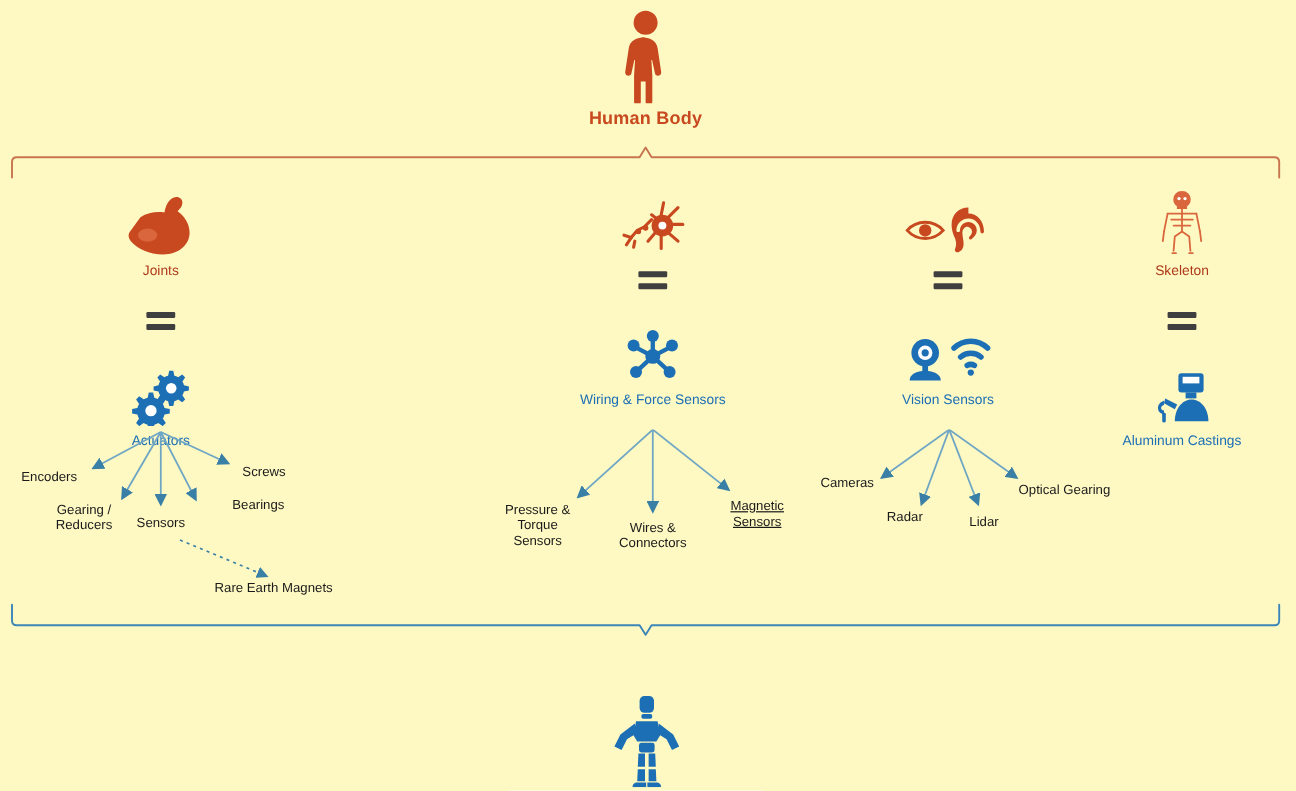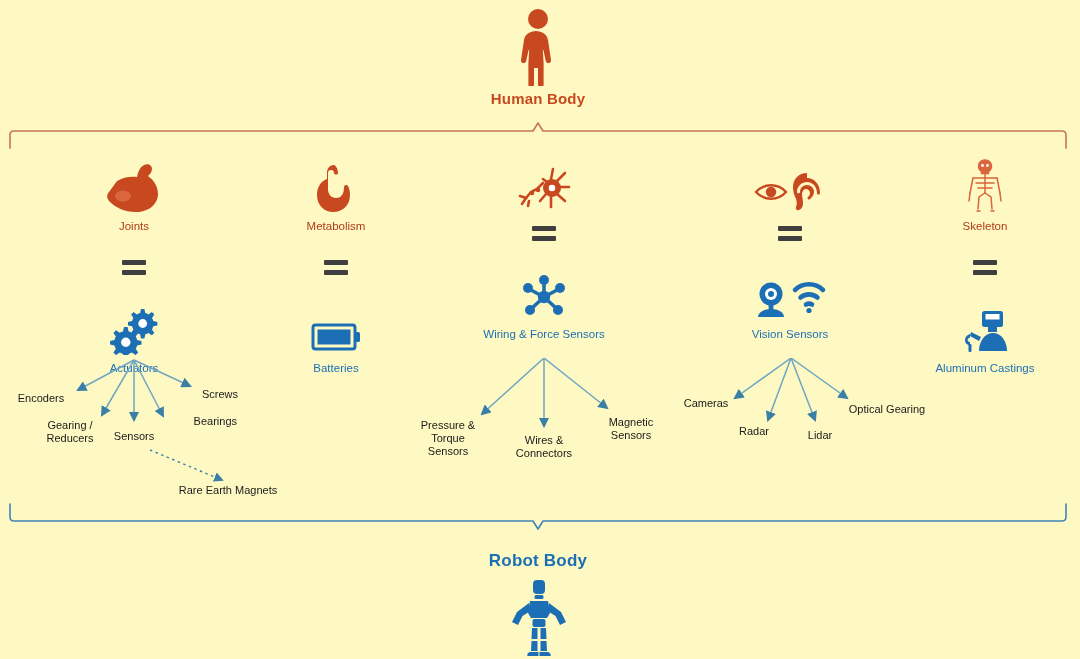--- a/index.html
+++ b/index.html
@@ -144,40 +144,20 @@
   <div class="leaf" style="left:-4px; top:392px; width:90px;">Encoders</div>
   <div class="leaf wrap" style="left:27px; top:419px; width:86px;">
     <span>Gearing /</span><br>
     <span>Reducers</span>
   </div>
   <div class="leaf" style="left:94px; top:430px; width:80px;">Sensors</div>
   <div class="leaf" style="left:157px; top:415px; width:80px;text-align:right;">Bearings</div>
   <div class="leaf" style="left:182px; top:388px; width:76px;">Screws</div>
   <div class="leaf" style="left:155px; top:484px; width:146px;">Rare Earth Magnets</div>
 
-  <div class="col" style="left:261px; top:155px; width:150px;">
-    <div class="col-icon">
-      <svg width="48" height="50" viewBox="0 0 48 50" class="nohit">
-        <path d="M22 2 c-4 0 -7 3 -7 8 l0 6 c-6 2 -10 8 -10 16 0 10 7 17 16 17 10 0 17 -7 17 -17 0 -4 -1 -7 -2 -9 -1 -2 -4 -1 -4 1 0 6 -2 11 -8 11 -5 0 -8 -4 -8 -9 l0 -16 c0 -2 1 -3 3 -3 2 0 3 1 3 3 0 2 4 2 4 0 0 -5 -3 -8 -4 -8 z" fill="#C8491F"></path>
-      </svg>
-    </div>
-    <div class="col-label">Metabolism</div>
-    <div class="equals" style="margin-top:27px;">
-      <span></span>
-        <span></span>
-    </div>
-    <div class="col-icon" style="margin-top:22px;">
-      <svg width="54" height="48" viewBox="0 0 54 48" class="nohit">
-        <rect x="4" y="18" width="42" height="24" rx="2.5" fill="none" stroke="#1C6FB5" stroke-width="3"></rect>
-        <rect x="8.5" y="22.5" width="33" height="15" fill="#1C6FB5"></rect>
-        <rect x="46" y="25" width="5" height="10" rx="1.6" fill="#1C6FB5"></rect>
-      </svg>
-    </div>
-    <div class="col-label blue">Batteries</div>
-  </div>
 
   <div class="col" style="left:469px; top:155px; width:150px;">
     <div class="col-icon">
       <svg width="62" height="52" viewBox="0 0 62 52" class="nohit">
         <g stroke="#C8491F" stroke-width="2.6" fill="none" stroke-linecap="round">
           <path d="M40 8 L38 18"></path>
             <path d="M52 12 L44 20"></path>
             <path d="M56 26 L46 26"></path>
           <path d="M52 40 L44 33"></path>
             <path d="M38 46 L38 36"></path>
@@ -237,21 +217,21 @@
 
   <div class="leaf wrap" style="left:406px; top:419px; width:84px;">
     <span>Pressure &amp;</span><br>
     <span>Torque</span><br>
     <span>Sensors</span>
   </div>
   <div class="leaf wrap" style="left:500px; top:434px; width:88px;">
     <span>Wires &amp;</span><br>
     <span>Connectors</span>
   </div>
-  <div class="leaf wrap" style="left:592px; top:416px; width:78px;">
+  <div class="leaf wrap" style="left:592px; top:416px; width:78px;text-decoration:underline;">
     <span>Magnetic</span><br>
     <span>Sensors</span>
   </div>
 
   <div class="col" style="left:715px; top:155px; width:150px;">
     <div class="col-icon">
       <svg width="76" height="44" viewBox="0 0 76 44" class="nohit">
         <g fill="none" stroke="#C8491F" stroke-width="2.4">
           <path d="M4 23 c8 -9 22 -9 30 0 -8 9 -22 9 -30 0 z"></path>
         </g>
@@ -346,21 +326,20 @@
     </div>
     <div class="col-label blue">Aluminum Castings</div>
   </div>
 
   <div class="abs" style="left:0px; top:500px; width:1080px; height:32px;">
     <svg width="1080" height="32" viewBox="0 0 1080 32" class="nohit">
       <path d="M10 4 L10 17 Q10 21 14 21 L533 21 L538 29 L543 21 L1062 21 Q1066 21 1066 17 L1066 4" fill="none" stroke="#3C86B8" stroke-width="1.6" stroke-linecap="round" stroke-linejoin="round"></path>
     </svg>
   </div>
 
-  <div class="root-label robot" style="left:438px; top:551px; width:200px;">Robot Body</div>
 
   <div class="abs" style="left:508px; top:578px; width:62px; height:78px;">
     <svg width="62" height="78" viewBox="0 0 62 78" class="nohit">
       <g fill="#1C6FB5">
         <rect x="25" y="2" width="12" height="14" rx="4"></rect>
         <rect x="26.5" y="17" width="9" height="4" rx="1.5"></rect>
         <path d="M22 23 l18 0 2 12 -3 5 -16 0 -3 -5 z"></path>
         <rect x="24.5" y="41" width="13" height="8" rx="2"></rect>
         <path d="M21 25 L9 34 L4 44 l6 3 4.5 -9 8 -5 z"></path>
         <path d="M41 25 L53 34 L58 44 l-6 3 -4.5 -9 -8 -5 z"></path>

